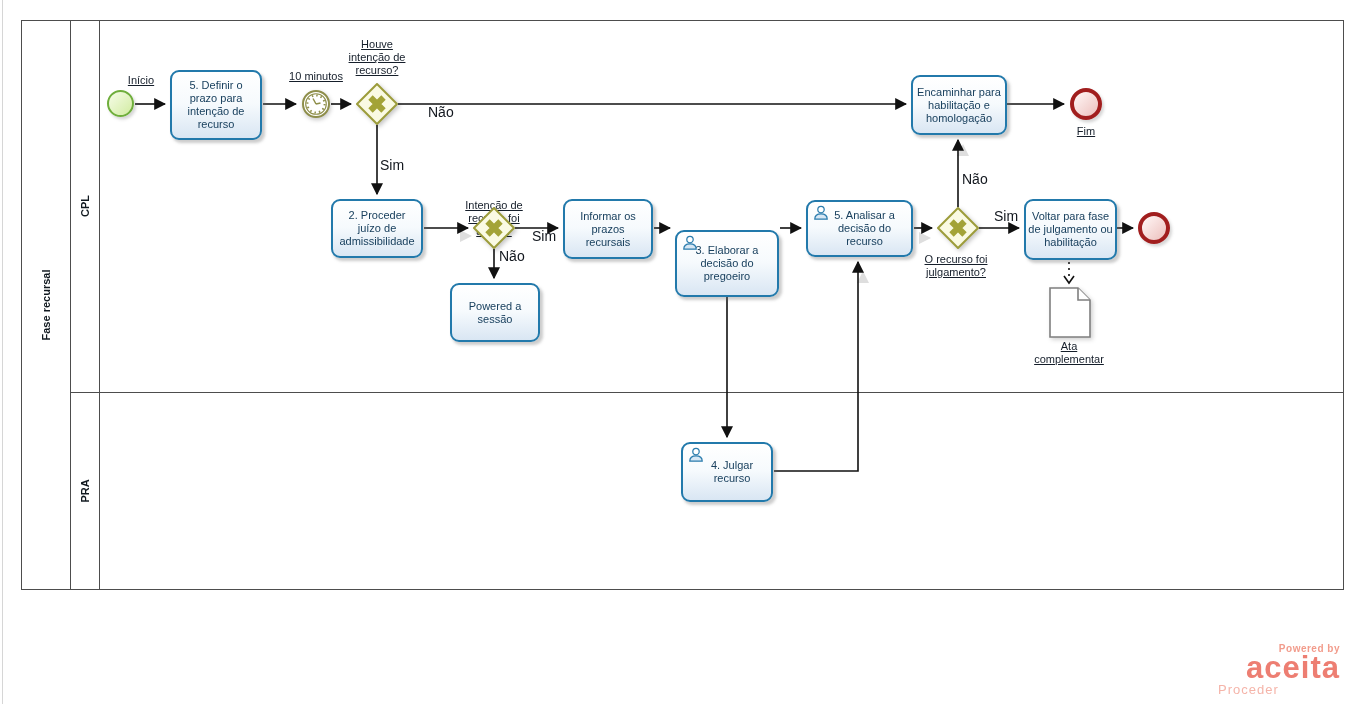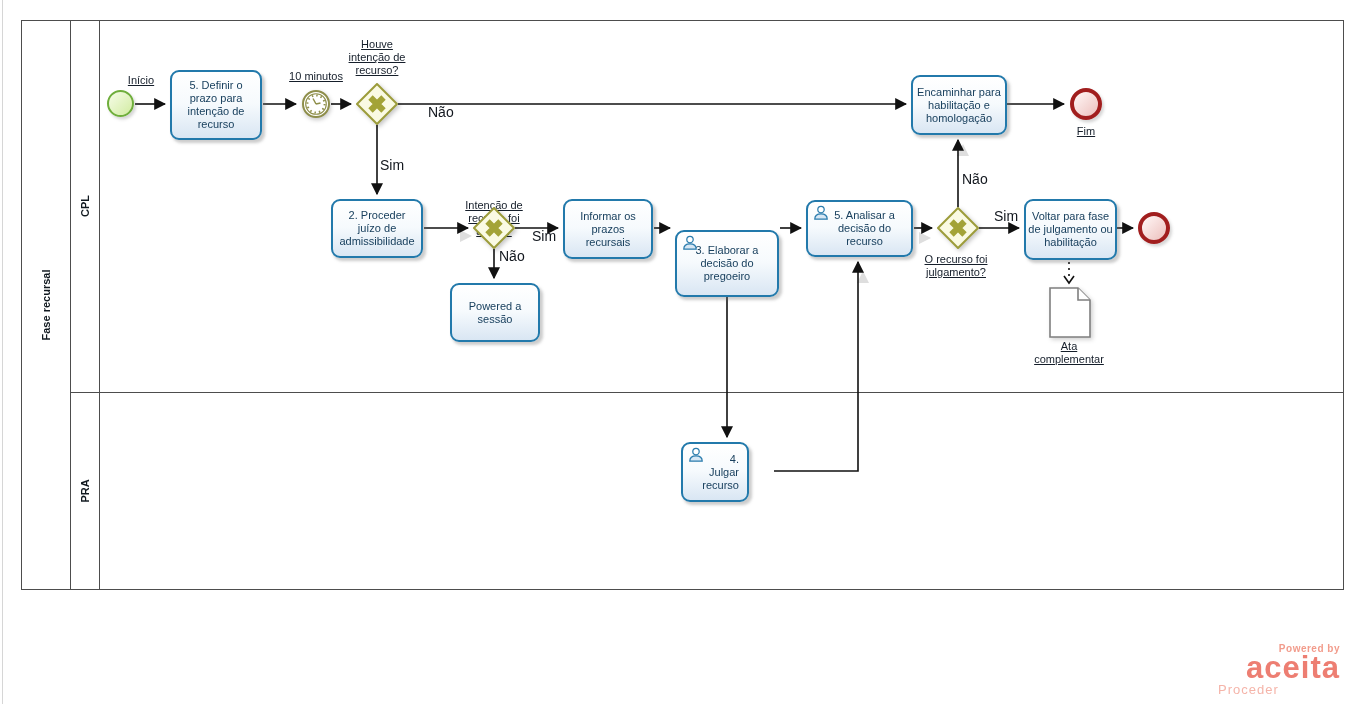--- a/index.html
+++ b/index.html
@@ -190,21 +190,21 @@
   <div class="event end-event" style="left:1138px;top:212px;"></div>
 
   <div class="doc" style="left:1048px;top:286px;">
     <svg width="44" height="53" viewBox="0 0 44 53">
       <path d="M2,2 L30,2 L42,14 L42,51 L2,51 Z" fill="#fff" stroke="#7f7f7f" stroke-width="1.6"></path>
       <path d="M30,2 L30,14 L42,14" fill="#fff" stroke="#7f7f7f" stroke-width="1.6"></path>
     </svg>
   </div>
   <span class="lbl center" style="left:1069px;top:340px;width:84px;">Ata complementar</span>
 
-  <div class="task" style="left:681px;top:442px;width:68px;height:60px;padding:0 8px 0 18px;text-align:right;">
+  <div class="task" style="left:681px;top:442px;width:92px;height:60px;padding:0 8px 0 18px;">
     <svg class="user-icon" width="18" height="16" viewBox="0 0 20 18">
       <path d="M3,16 C3,11 6,10 10,10 C14,10 17,11 17,16 Z" fill="#d7e7f4" stroke="#2b7cad" stroke-width="1.4"></path>
       <circle cx="10" cy="5.2" r="3.6" fill="#fff" stroke="#2b7cad" stroke-width="1.4"></circle>
     </svg>
     <span>4. Julgar recurso</span>
   </div>
 
   <div class="logo">
     <div class="powered">Powered by</div>
     <div class="brand">aceita</div>

